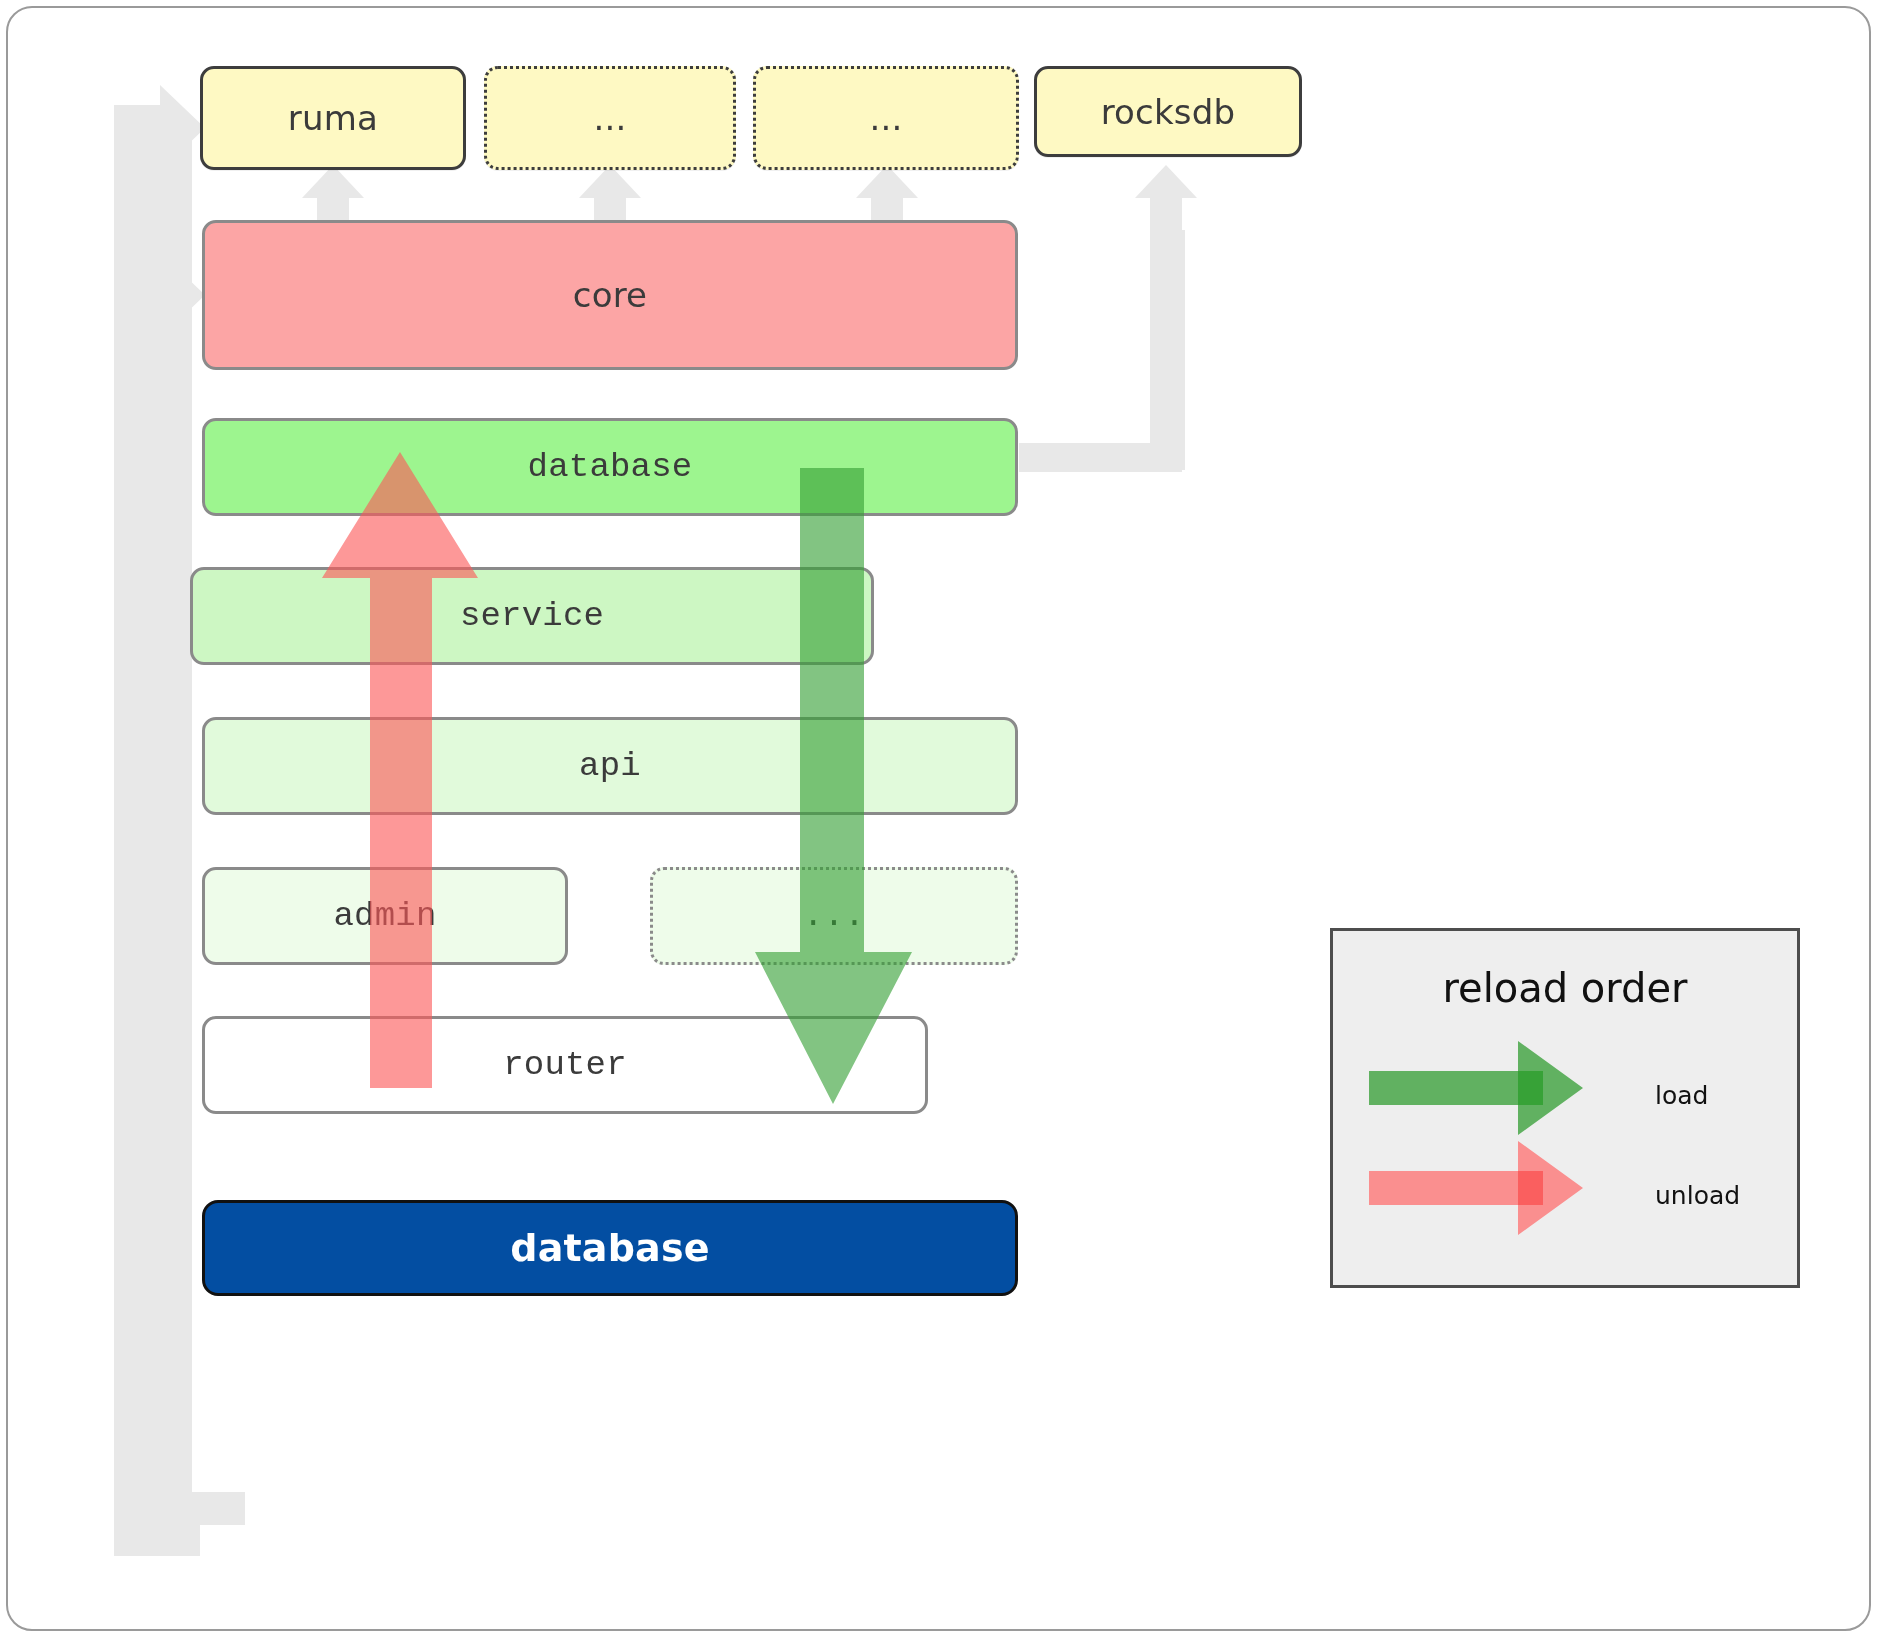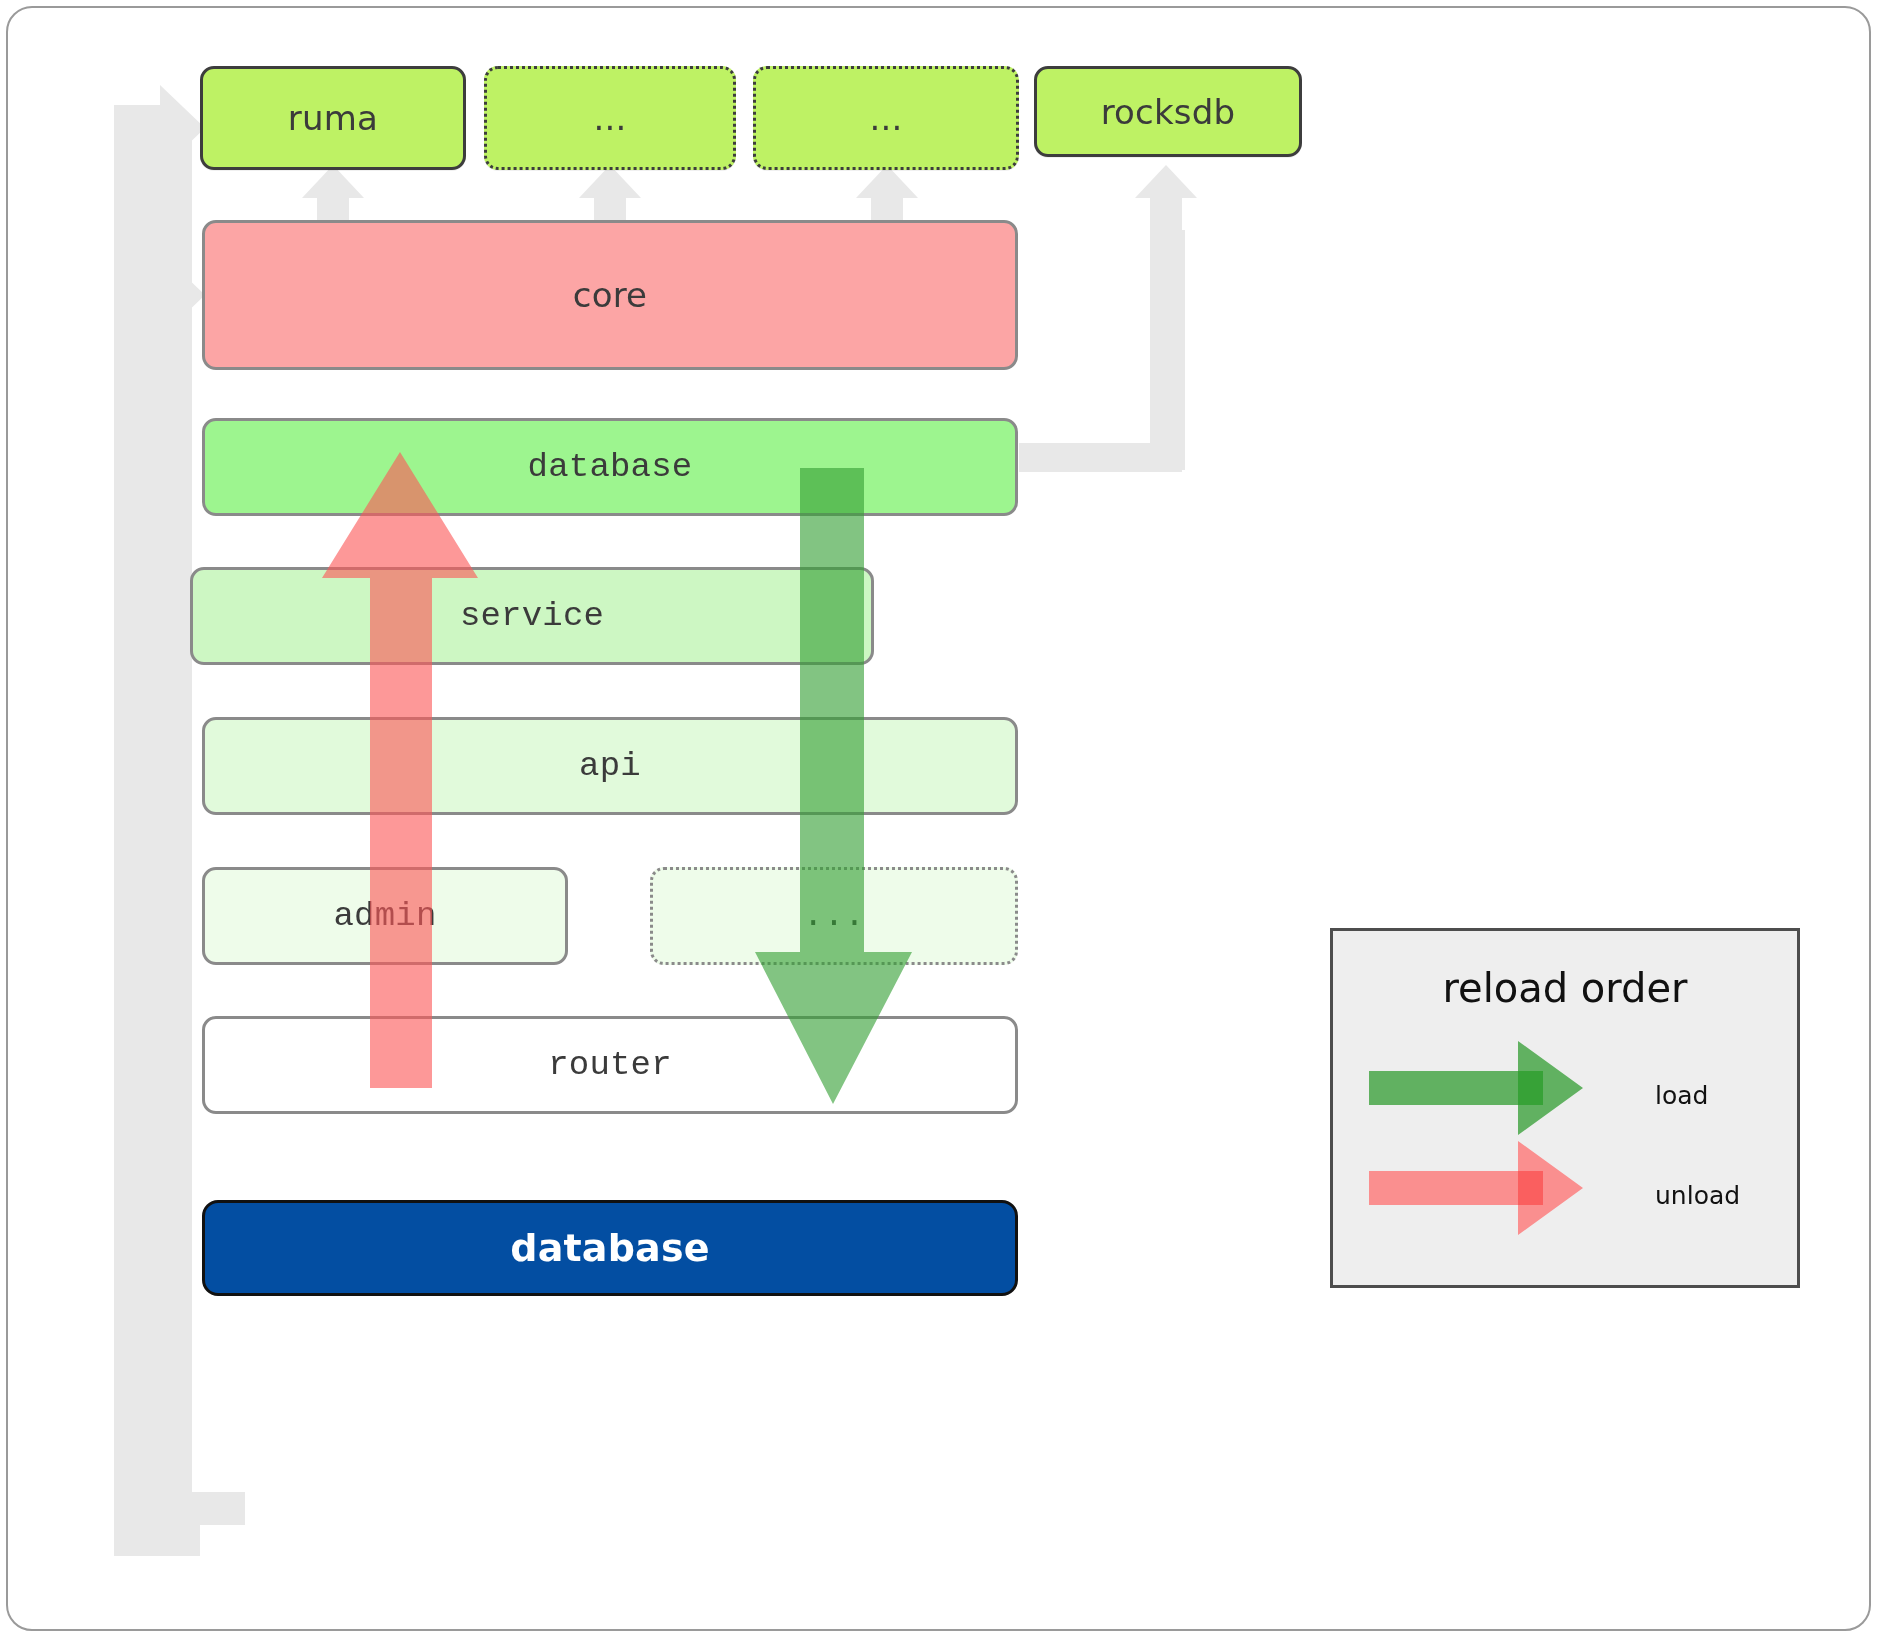--- a/index.html
+++ b/index.html
@@ -21,21 +21,21 @@
     position:absolute;box-sizing:border-box;
     display:flex;align-items:center;justify-content:center;
     border-radius:14px;
     font-size:34px;font-weight:400;letter-spacing:.2px;
     color:#3b3b3b;
     text-align:center;
   }
 
   
   .dep{
-    background:#bef264;border:3px solid #3d3d3d;
+    background:#fef9c3;border:3px solid #3d3d3d;
     box-shadow:0 1px 0 rgba(0,0,0,.06);
   }
   .dep.dotted{border:3px dotted #3d3d3d;}
 
   
   .core{background:#fca5a5;border:3px solid #8a8a8a;}
 
   
   .layer{border:3px solid #8a8a8a;font-family:Liberation Mono, monospace;}
   .layer.dotted{border:3px dotted #8a8a8a;}
@@ -132,21 +132,21 @@
   </div>
 
   <div class="node layer" style="left:202px;top:867px;width:366px;height:98px;background:#eefcea;">
     <span>admin</span>
   </div>
 
   <div class="node layer dotted" style="left:650px;top:867px;width:368px;height:98px;background:#eefcea;">
     <span>...</span>
   </div>
 
-  <div class="node layer" style="left:202px;top:1016px;width:816px;height:98px;background:#ffffff;text-align:center;">
+  <div class="node layer" style="left:202px;top:1016px;width:726px;height:98px;background:#ffffff;text-align:center;">
     <span>router</span>
   </div>
 
   <div class="node root" style="left:202px;top:1200px;width:816px;height:96px;">
     <span>database</span>
   </div>
 
   <svg class="big-arrow" viewBox="0 0 1883 1643">
 
     <g opacity="0.62">

